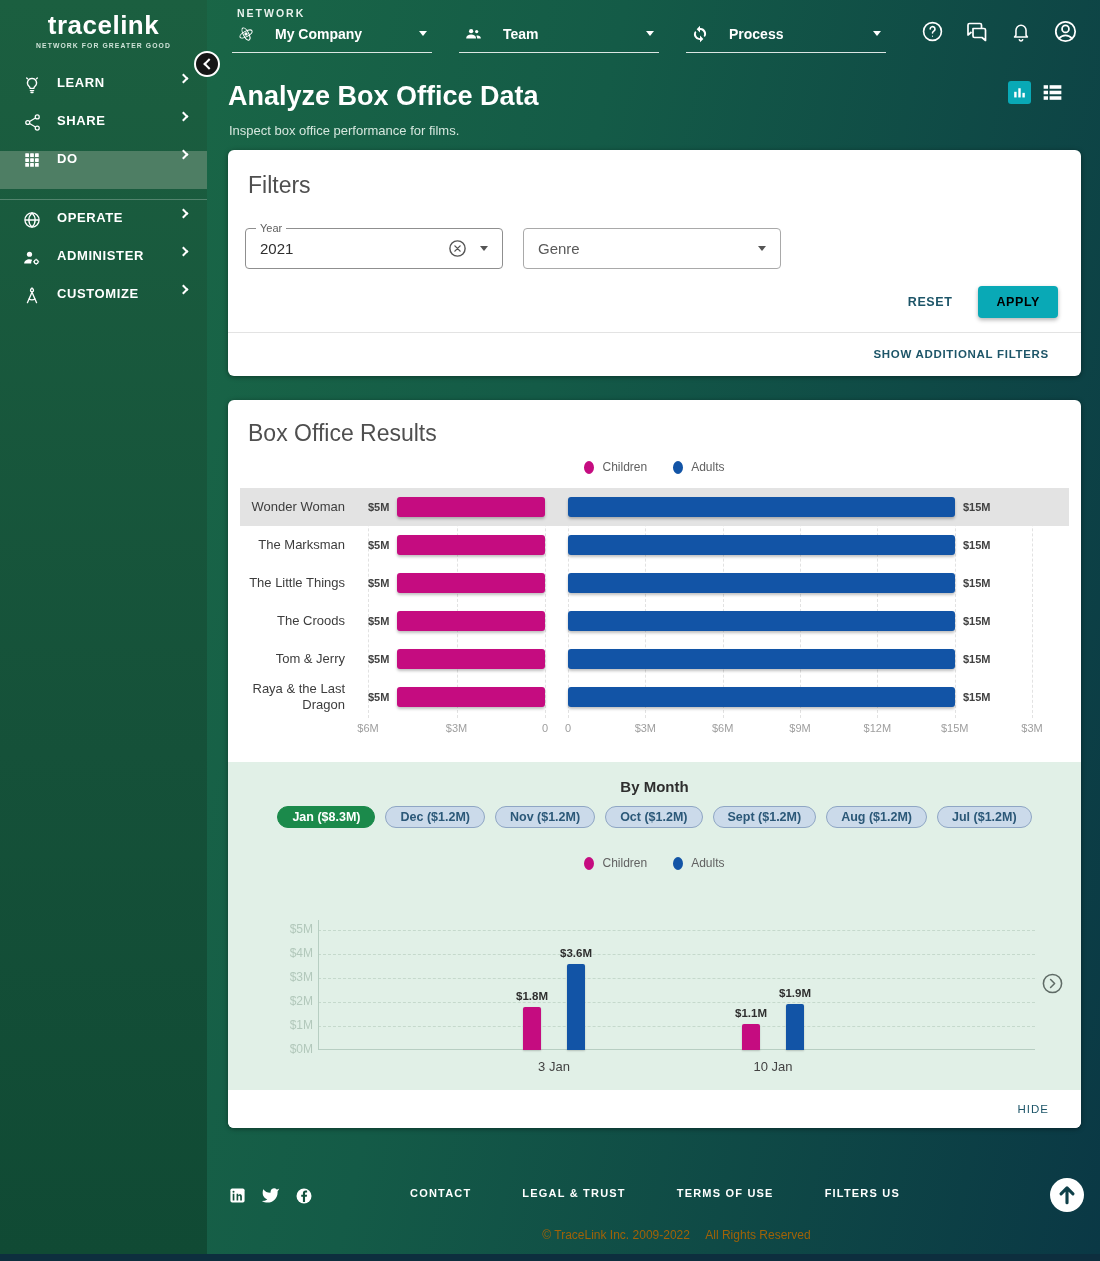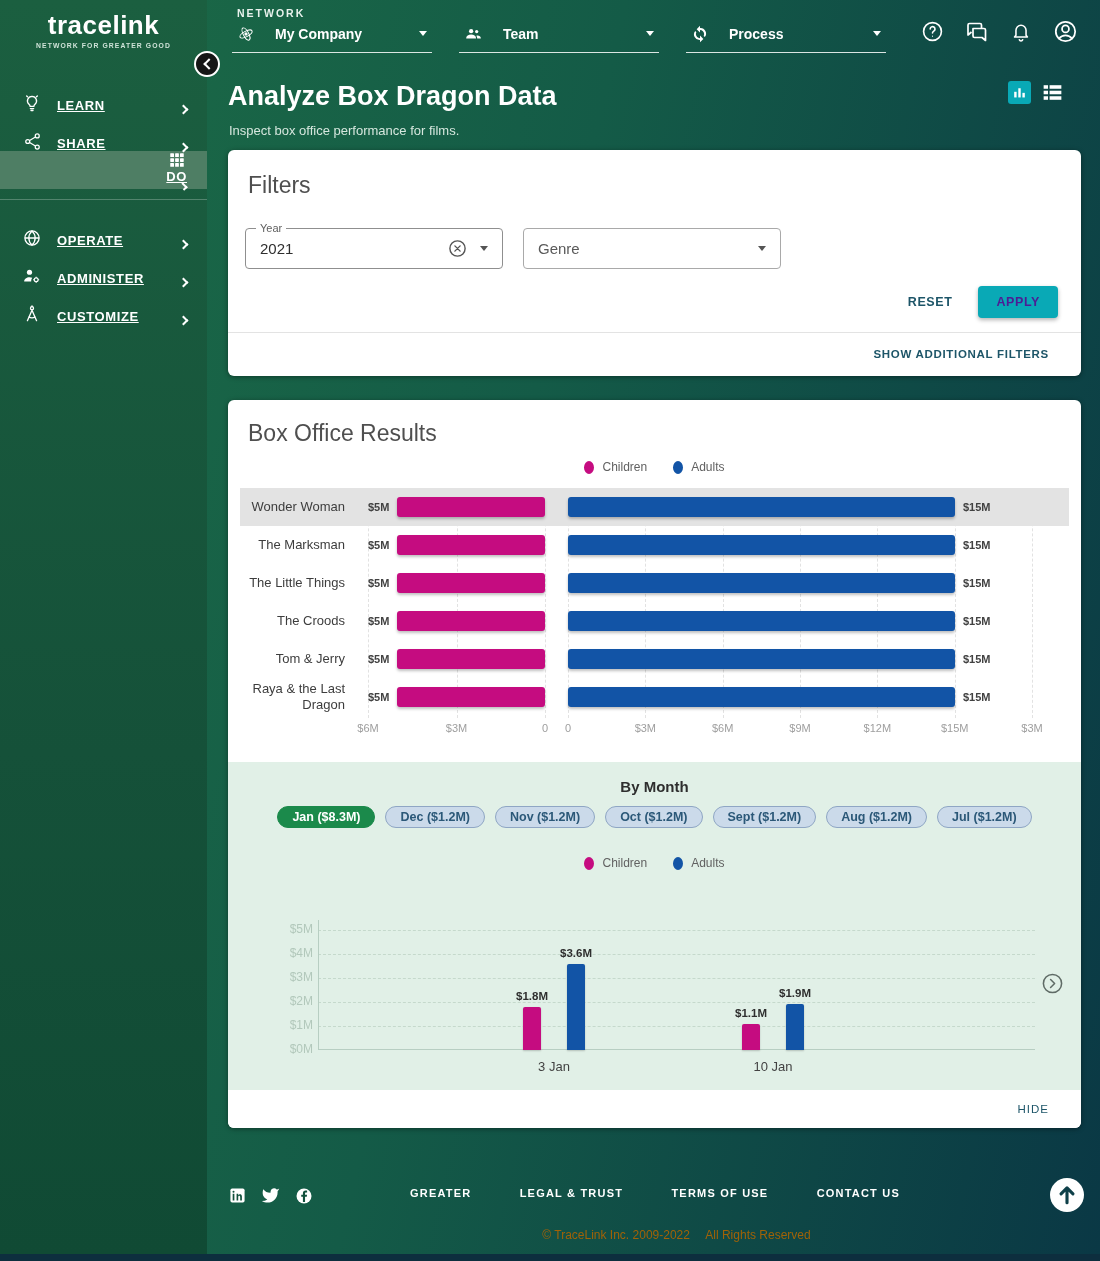--- a/index.html
+++ b/index.html
@@ -9,22 +9,22 @@
     font-family:"Liberation Sans", sans-serif;
     background:linear-gradient(103deg,#1C6B46 0%,#145B47 45%,#0A3845 100%);
   }
   
   .sidebar { position:absolute; left:0; top:0; width:207px; height:1254px; z-index:5;
     background:linear-gradient(180deg,#1B5F40 0%,#155139 60%,#104A34 100%); }
   .logo-block { margin-top:10px; text-align:center; color:#fff; }
   .logo-text { font-size:26px; font-weight:bold; letter-spacing:0.5px; }
   .logo-tag { font-size:6.8px; font-weight:bold; letter-spacing:1.1px; color:#cfe3d8; margin-top:1px; }
   .nav { margin-top:26px; }
-  .nav-item { height:38px; display:flex; align-items:flex-end; padding:0 20px 0 22px; cursor:pointer; color:#fff;text-decoration:underline; }
-  .nav-item.active { background:#4E7E64;flex-direction:column; }
+  .nav-item { height:38px; display:flex; align-items:flex-start; padding:0 20px 0 22px; cursor:pointer; color:#fff; }
+  .nav-item.active { background:#4E7E64; }
   .nav-item .nav-ic { width:20px; display:flex; justify-content:center; }
   .nav-item .nav-label { margin-left:15px; font-size:13px; font-weight:bold; letter-spacing:0.6px; }
   .chevR { width:7px; height:7px; border-top:2px solid #fff; border-right:2px solid #fff;
     transform:rotate(45deg); margin-left:auto; }
   .nav-divider { border-top:1px solid rgba(255,255,255,0.25); margin:10px 0; }
   .collapse-btn { position:absolute; left:194px; top:51px; width:26px; height:26px; border-radius:50%;
     background:#161616; border:2px solid #fff; z-index:9; display:flex; align-items:center; justify-content:center; cursor:pointer; }
   .chevL { width:8px; height:8px; border-left:2.5px solid #fff; border-bottom:2.5px solid #fff;
     transform:rotate(45deg); margin-left:3px; }
   
@@ -56,21 +56,21 @@
     display:flex; align-items:center; padding:0 14px; background:#fff; cursor:pointer; }
   .field .ph { font-size:15px; color:#5a5a5a; }
   .field .val { font-size:15px; color:#2f2f2f; }
   .caret-g { width:0; height:0; border-left:4.5px solid transparent; border-right:4.5px solid transparent;
     border-top:5px solid #555; margin-left:auto; }
   .float-label { position:absolute; left:10px; top:-7px; background:#fff; padding:0 4px; font-size:11px; color:#5f5f5f; }
   .clear-btn { margin-left:auto; margin-right:12px; display:flex; cursor:pointer; }
   .field .caret-after-clear { margin-left:0; }
   .filter-actions { position:absolute; right:23px; top:136px; display:flex; align-items:center; gap:26px; }
   .reset-btn { font-size:12.5px; font-weight:bold; letter-spacing:0.6px; color:#1D5568; cursor:pointer; }
-  .apply-btn { background:#09A9B6; color:#4c1d95; font-size:12.5px; font-weight:bold; letter-spacing:0.6px;
+  .apply-btn { background:#09A9B6; color:#000000; font-size:12.5px; font-weight:bold; letter-spacing:0.6px;
     border:none; border-radius:4px; padding:9px 18px; cursor:pointer; box-shadow:0 2px 4px rgba(0,0,0,0.3);
     font-family:"Liberation Sans", sans-serif; }
   .filters-divider { position:absolute; left:0; right:0; top:182px; border-top:1px solid #e3e3e3; }
   .show-additional { position:absolute; right:32px; top:198px; font-size:11.5px; font-weight:bold;
     letter-spacing:0.7px; color:#1D5568; cursor:pointer; }
   
   .results-card { top:400px; height:728px; overflow:hidden; }
   .results-card .card-h { position:absolute; left:20px; top:20px; }
   .legend { display:flex; justify-content:center; align-items:center; gap:26px; }
   .legend-top { position:absolute; left:0; right:0; top:60px; }
@@ -278,21 +278,21 @@
     <span>
         <svg viewBox="0 0 24 24" width="25" height="25" fill="none" stroke="#fff" stroke-width="1.7">
           <circle cx="12" cy="12" r="9.3"></circle>
           <circle cx="12" cy="9.5" r="3.3"></circle>
           <path d="M5.8 18.8a7.7 7.7 0 0 1 12.4 0" stroke-linecap="round"></path>
         </svg>
       </span>
   </div>
 </div>
 
-<div class="page-title">Analyze Box Dragon Data</div>
+<div class="page-title">Analyze Box Office Data</div>
 <div class="page-sub">Inspect box office performance for films.</div>
 <div class="view-toggles">
   <span class="vt-chart">
       <svg viewBox="0 0 24 24" width="17" height="17" fill="#fff">
         <rect x="4.5" y="11" width="3.4" height="8"></rect>
         <rect x="10.3" y="6" width="3.4" height="13"></rect>
         <rect x="16.1" y="12.5" width="3.4" height="6.5"></rect>
       </svg>
     </span>
   <span class="vt-list">
@@ -533,24 +533,24 @@
       </svg>
     </span>
   <span>
       <svg viewBox="0 0 24 24" width="18" height="18">
         <circle cx="12" cy="12" r="10" fill="#fff"></circle>
         <path fill="#11503C" d="M13.4 20v-7h2.3l.35-2.7H13.4V8.6c0-.8.2-1.3 1.35-1.3h1.4V4.9c-.25-.03-1.1-.1-2.1-.1-2.1 0-3.5 1.3-3.5 3.6v1.9H8.3V13h2.25v7z"></path>
       </svg>
     </span>
 </div>
 <div class="foot-links">
-  <span class="foot-link">GREATER</span>
+  <span class="foot-link">CONTACT</span>
   <span class="foot-link">LEGAL &amp; TRUST</span>
   <span class="foot-link">TERMS OF USE</span>
-  <span class="foot-link">CONTACT US</span>
+  <span class="foot-link">FILTERS US</span>
 </div>
 <span class="up-btn">
     <svg viewBox="0 0 24 24" width="34" height="34">
       <circle cx="12" cy="12" r="12" fill="#fff"></circle>
       <path d="M12 17.5v-10M7.8 11.2L12 7l4.2 4.2" fill="none" stroke="#0E4049" stroke-width="2.2" stroke-linecap="round" stroke-linejoin="round"></path>
     </svg>
   </span>
 <div class="copyright">
   <span>© TraceLink Inc. 2009-2022</span>
   <span>All Rights Reserved</span>

